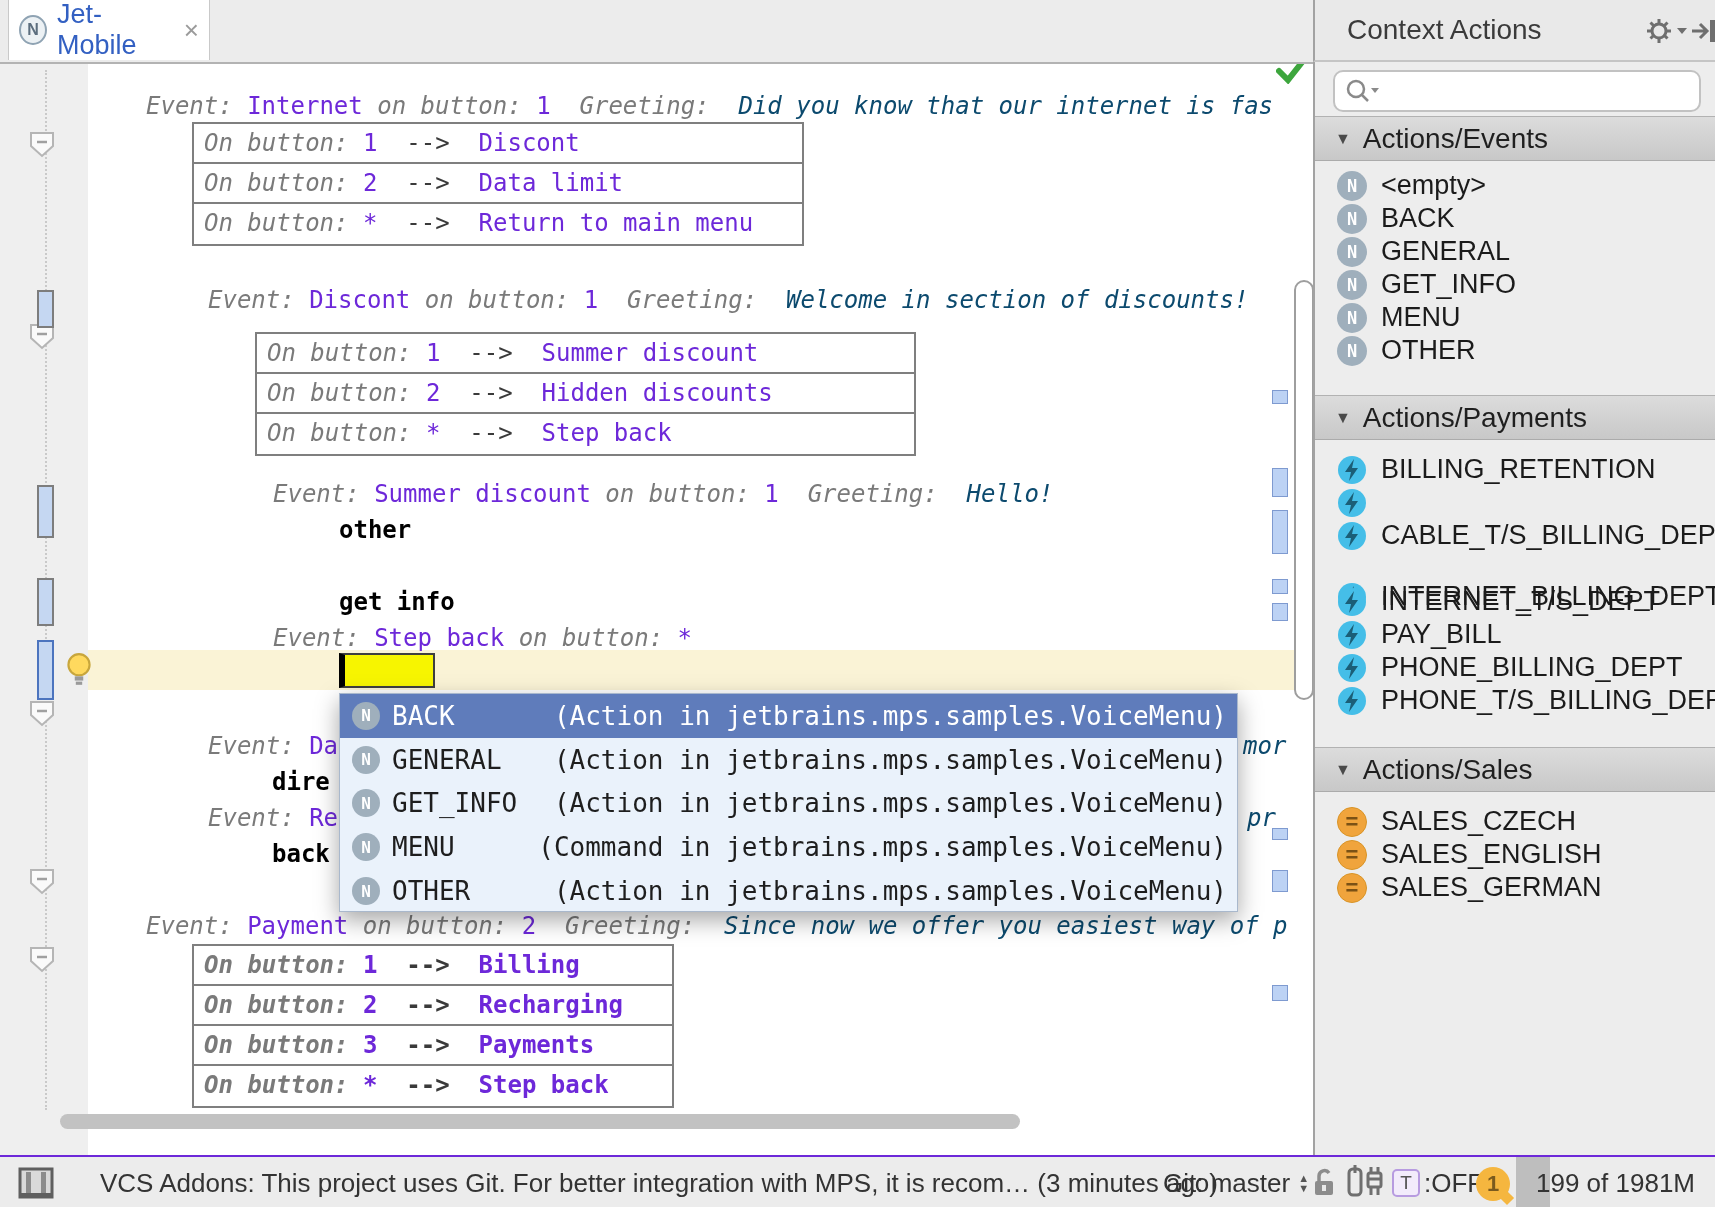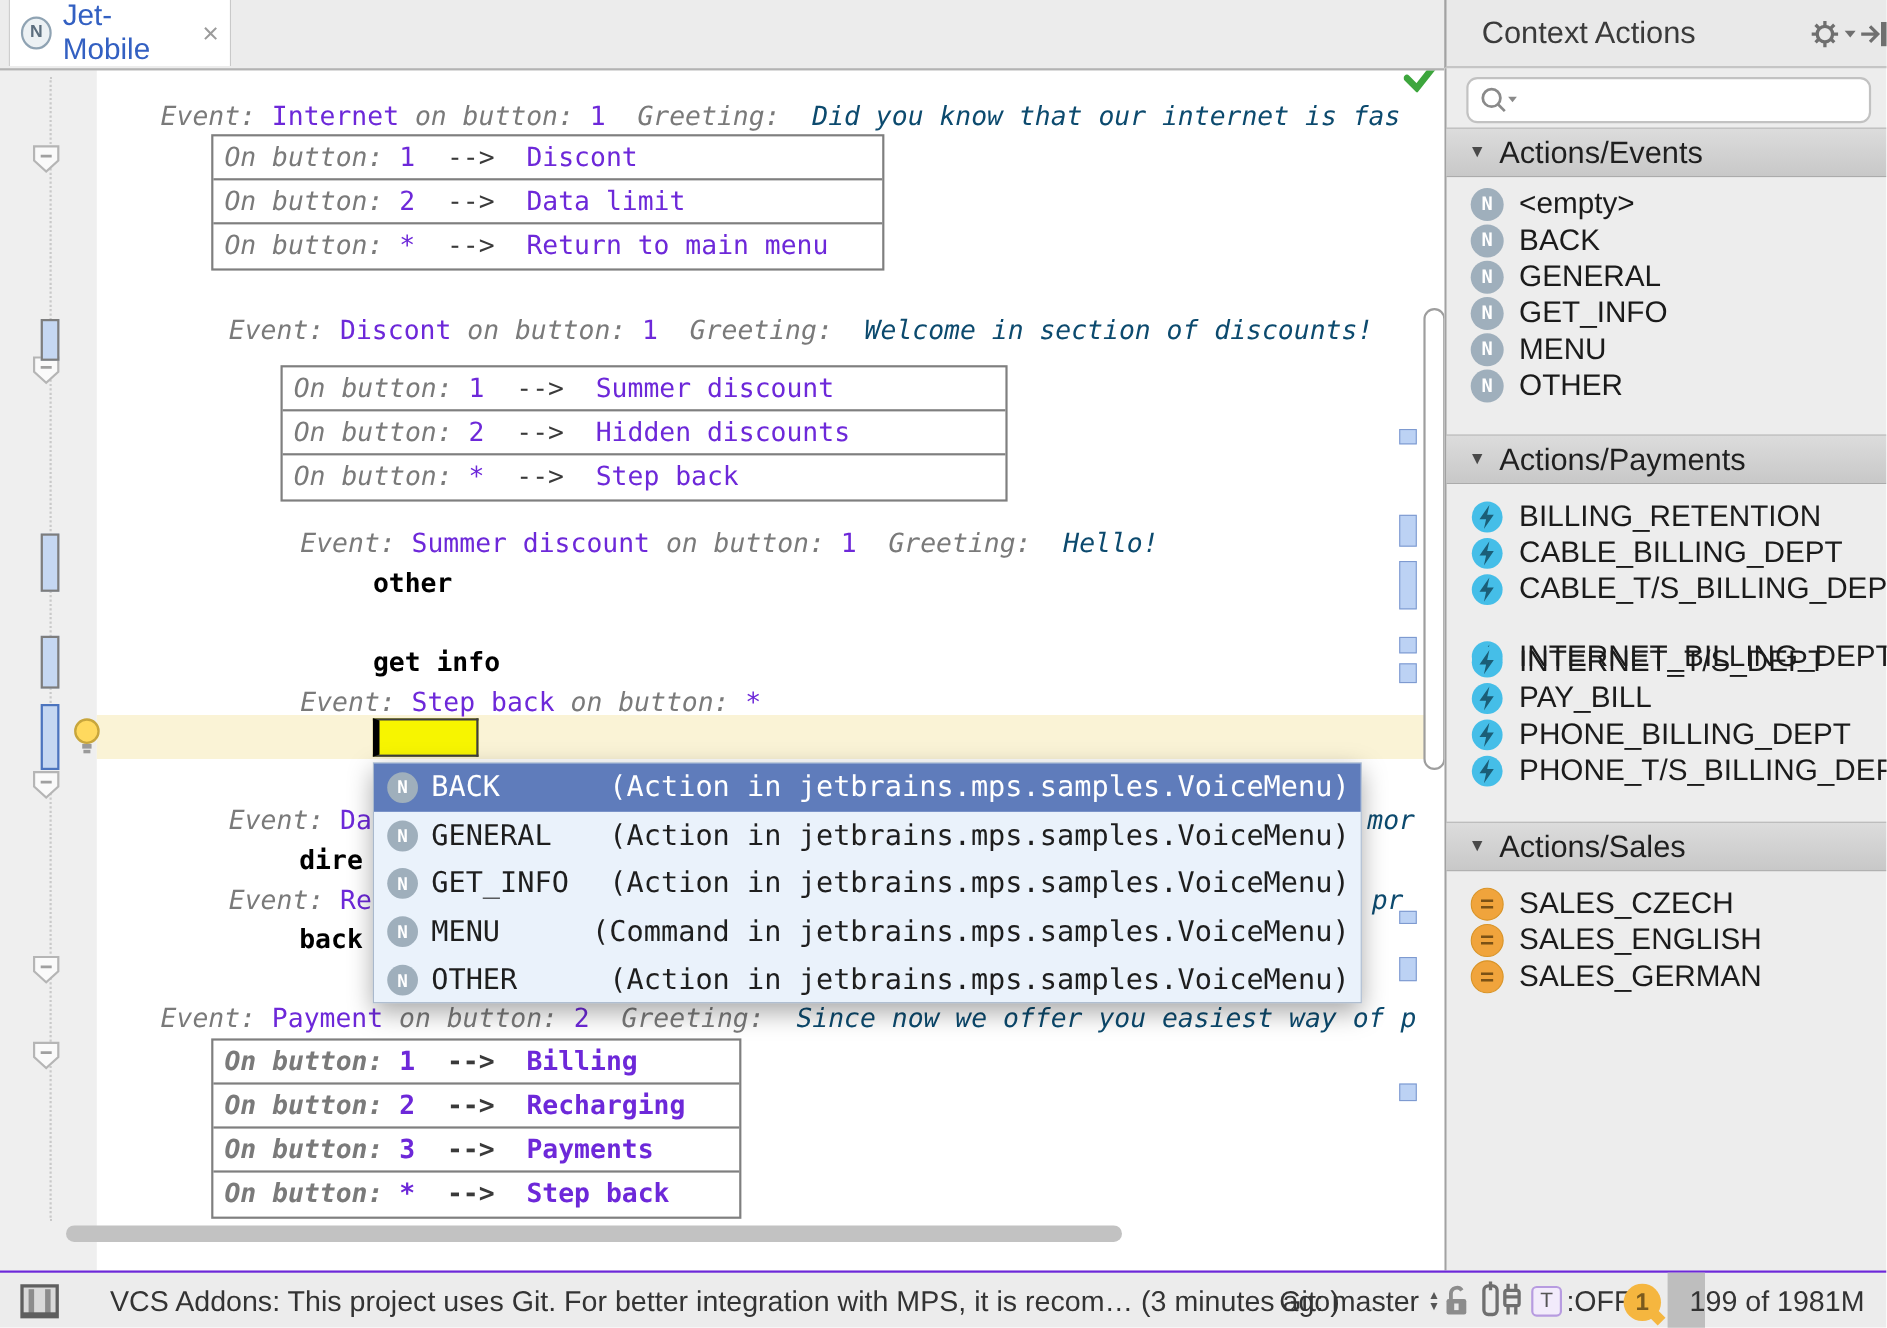--- a/index.html
+++ b/index.html
@@ -277,21 +277,20 @@
           <circle cx="15" cy="15" r="14" fill="#45BEE8"></circle>
           <polygon points="17,4 8,17 14,17 12,26 21,13 15,13" fill="#1B5E77"></polygon>
         </svg></span>
       <span>BILLING_RETENTION</span>
     </div>
     <div class="pan-item" style="top: 486px;">
       <span class="pan-icon"><svg width="30" height="30" viewBox="0 0 30 30">
           <circle cx="15" cy="15" r="14" fill="#45BEE8"></circle>
           <polygon points="17,4 8,17 14,17 12,26 21,13 15,13" fill="#1B5E77"></polygon>
         </svg></span>
-      <span>CABLE_BILLING_DEPT</span>
     </div>
     <div class="pan-item" style="top: 519px;">
       <span class="pan-icon"><svg width="30" height="30" viewBox="0 0 30 30">
           <circle cx="15" cy="15" r="14" fill="#45BEE8"></circle>
           <polygon points="17,4 8,17 14,17 12,26 21,13 15,13" fill="#1B5E77"></polygon>
         </svg></span>
       <span>CABLE_T/S_BILLING_DEPT</span>
     </div>
     <div class="pan-item" style="top: 580px;">
       <span class="pan-icon"><svg width="30" height="30" viewBox="0 0 30 30">

